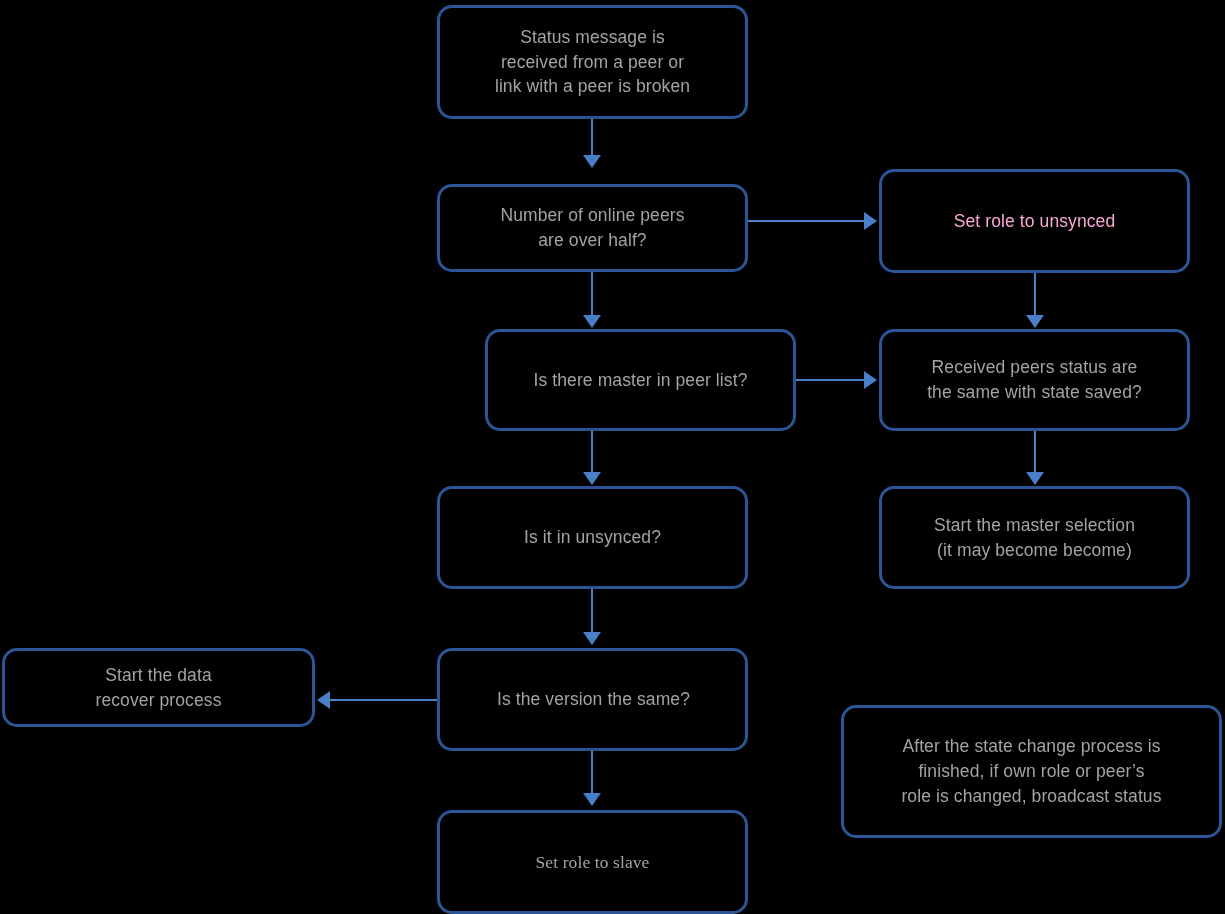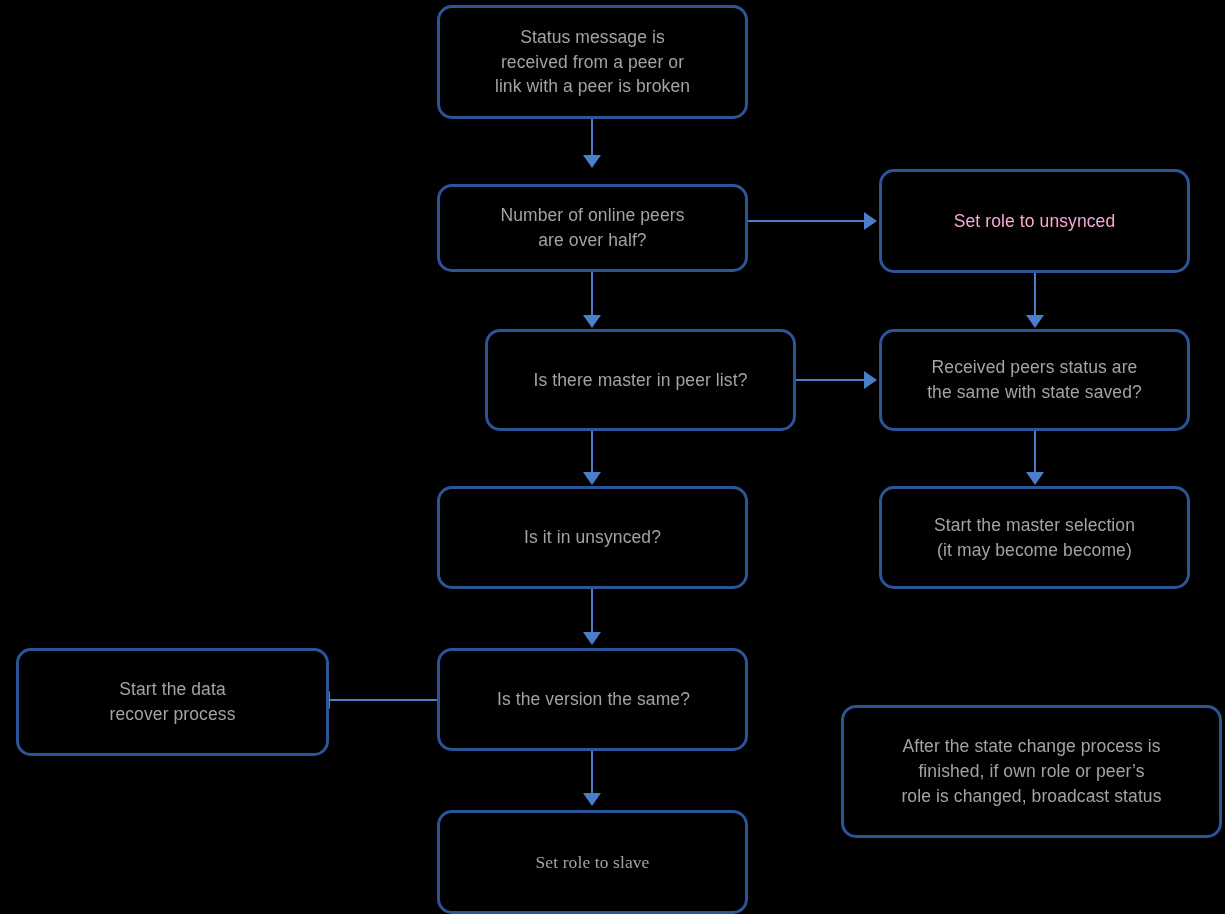--- a/index.html
+++ b/index.html
@@ -143,21 +143,21 @@
   <div class="node" style="left:879px; top:329px; width:311px; height:102px;">
     <span class="label">Received peers status are
 the same with state saved?</span>
   </div>
 
   <div class="node" style="left:879px; top:486px; width:311px; height:103px;">
     <span class="label">Start the master selection
 (it may become become)</span>
   </div>
 
-  <div class="node" style="left:2px; top:648px; width:313px; height:108px;margin-left:14px;">
+  <div class="node" style="left:2px; top:648px; width:313px; height:79px;">
     <span class="label">Start the data
 recover process</span>
   </div>
 
   <div class="node" style="left:841px; top:705px; width:381px; height:133px;align-items:center;">
     <span class="label">After the state change process is
 finished, if own role or peer’s
 role is changed, broadcast status</span>
   </div>
 

